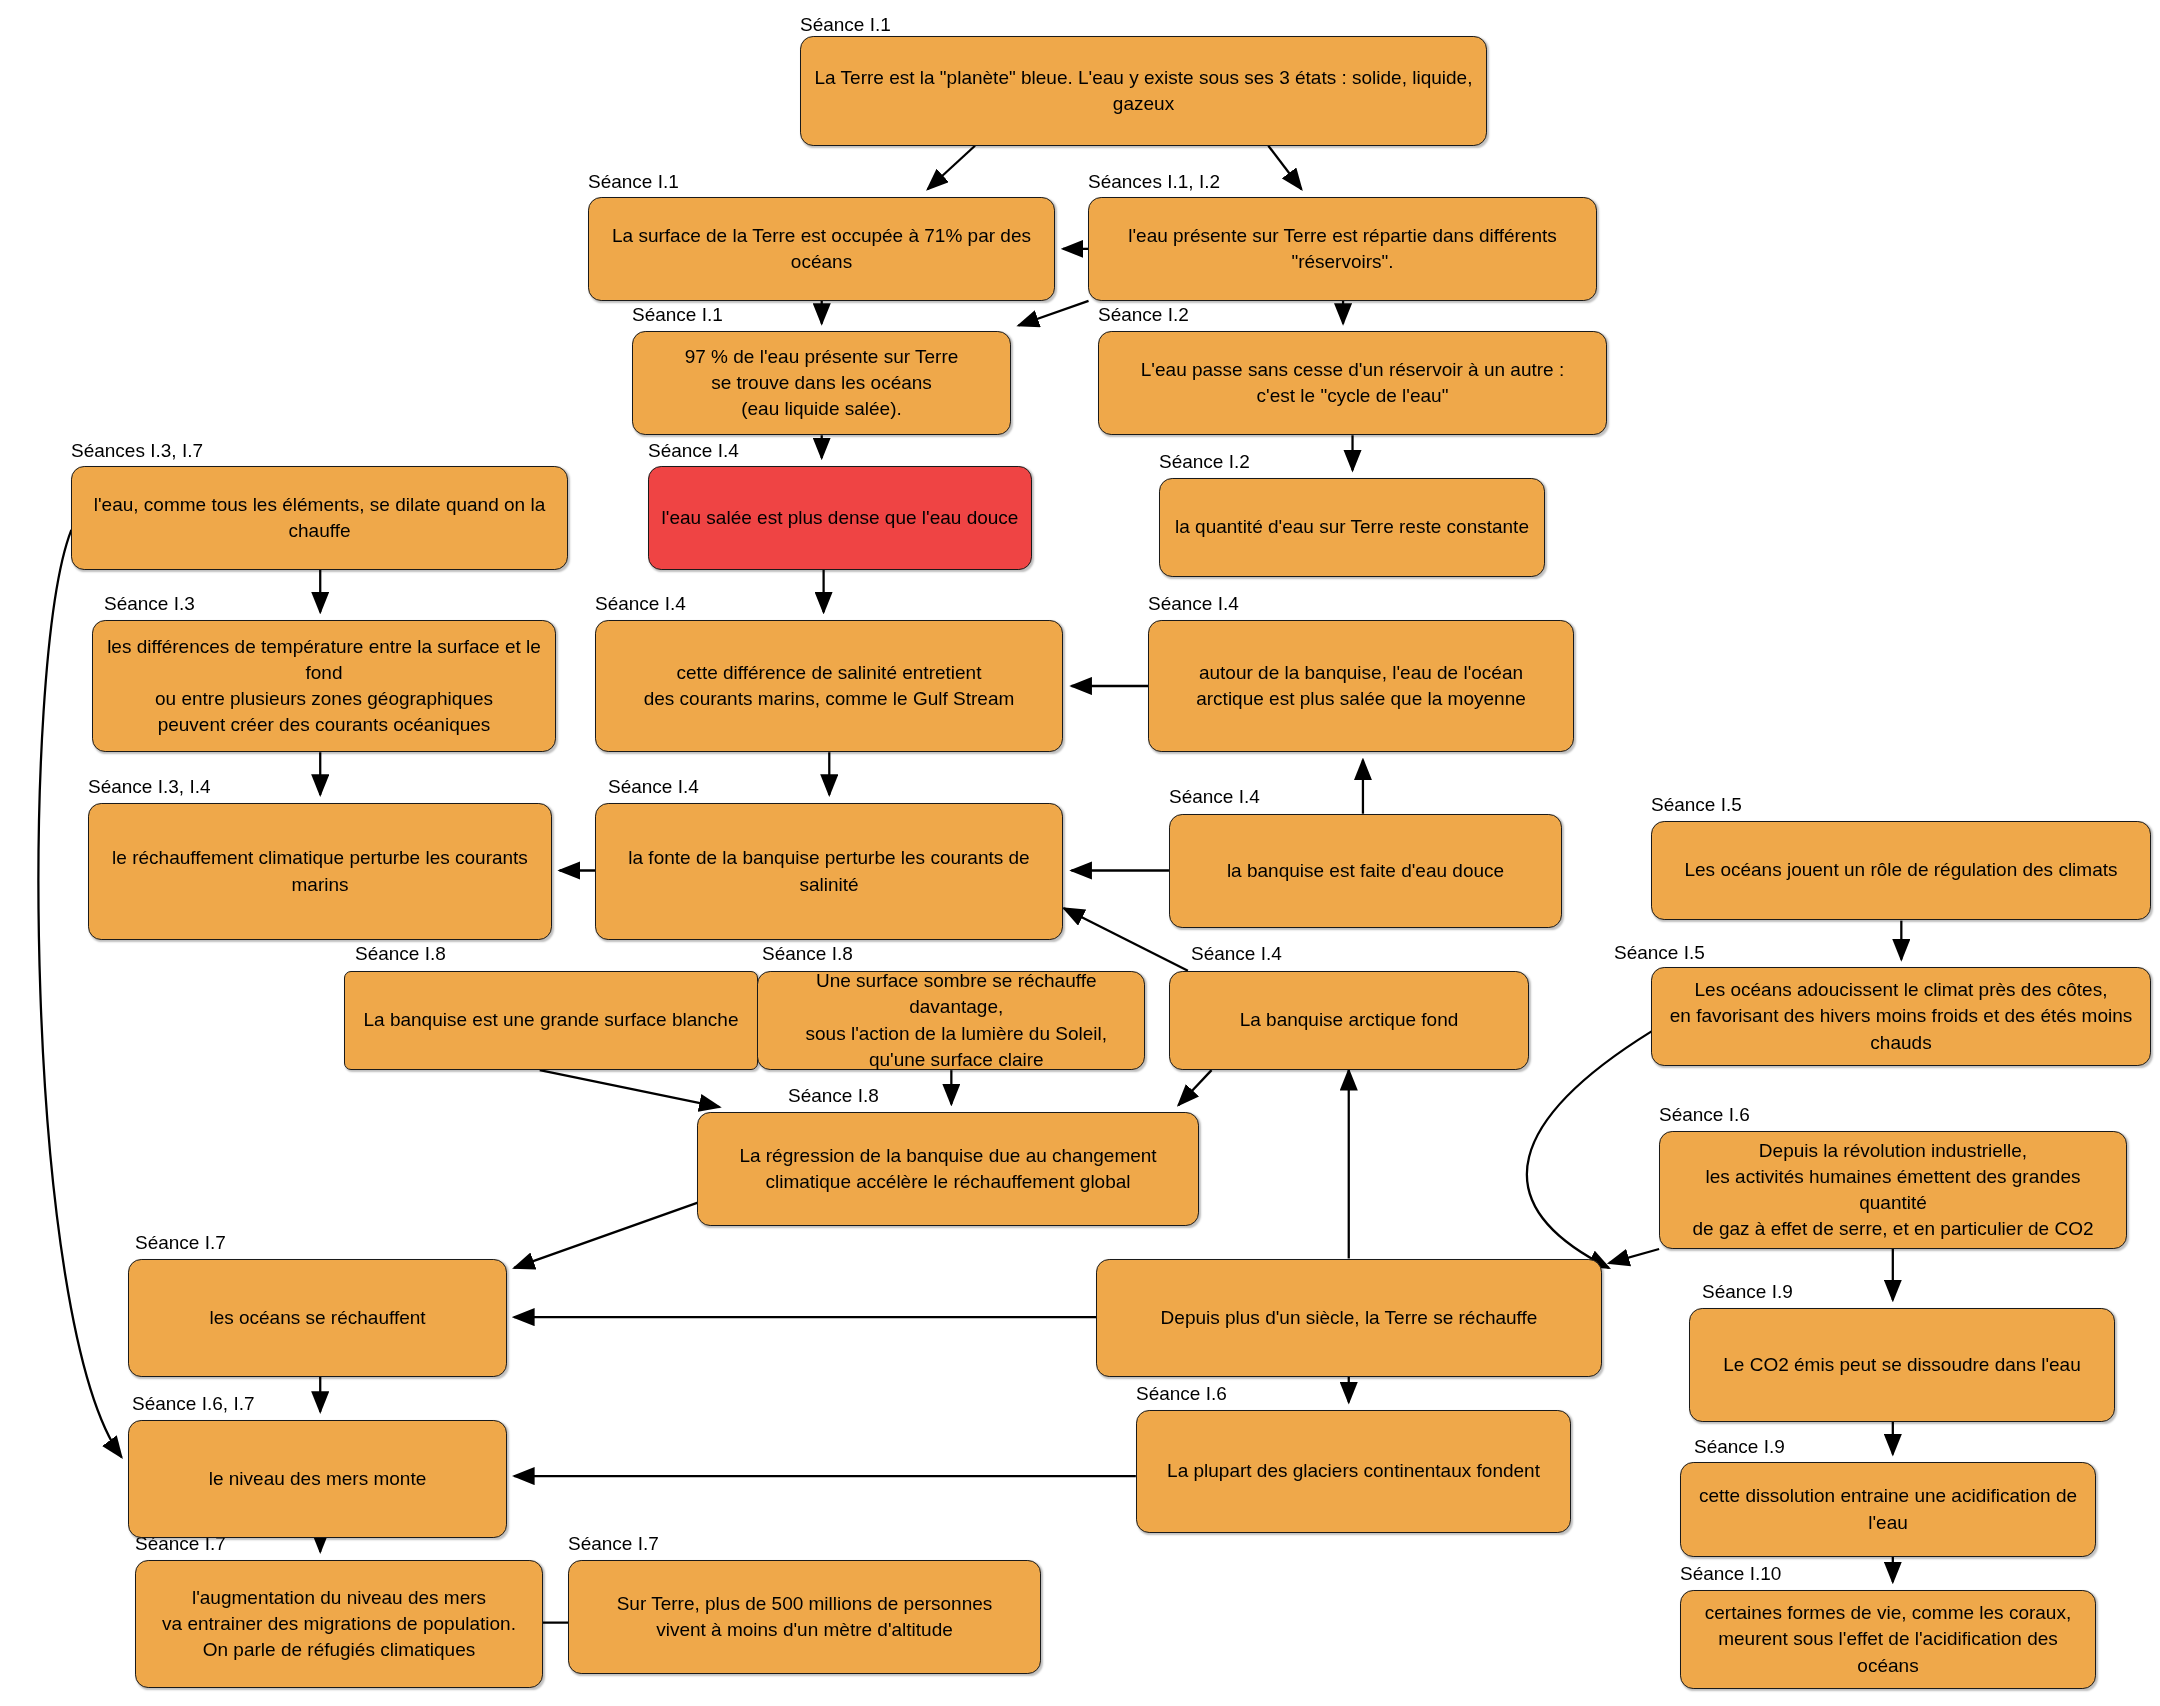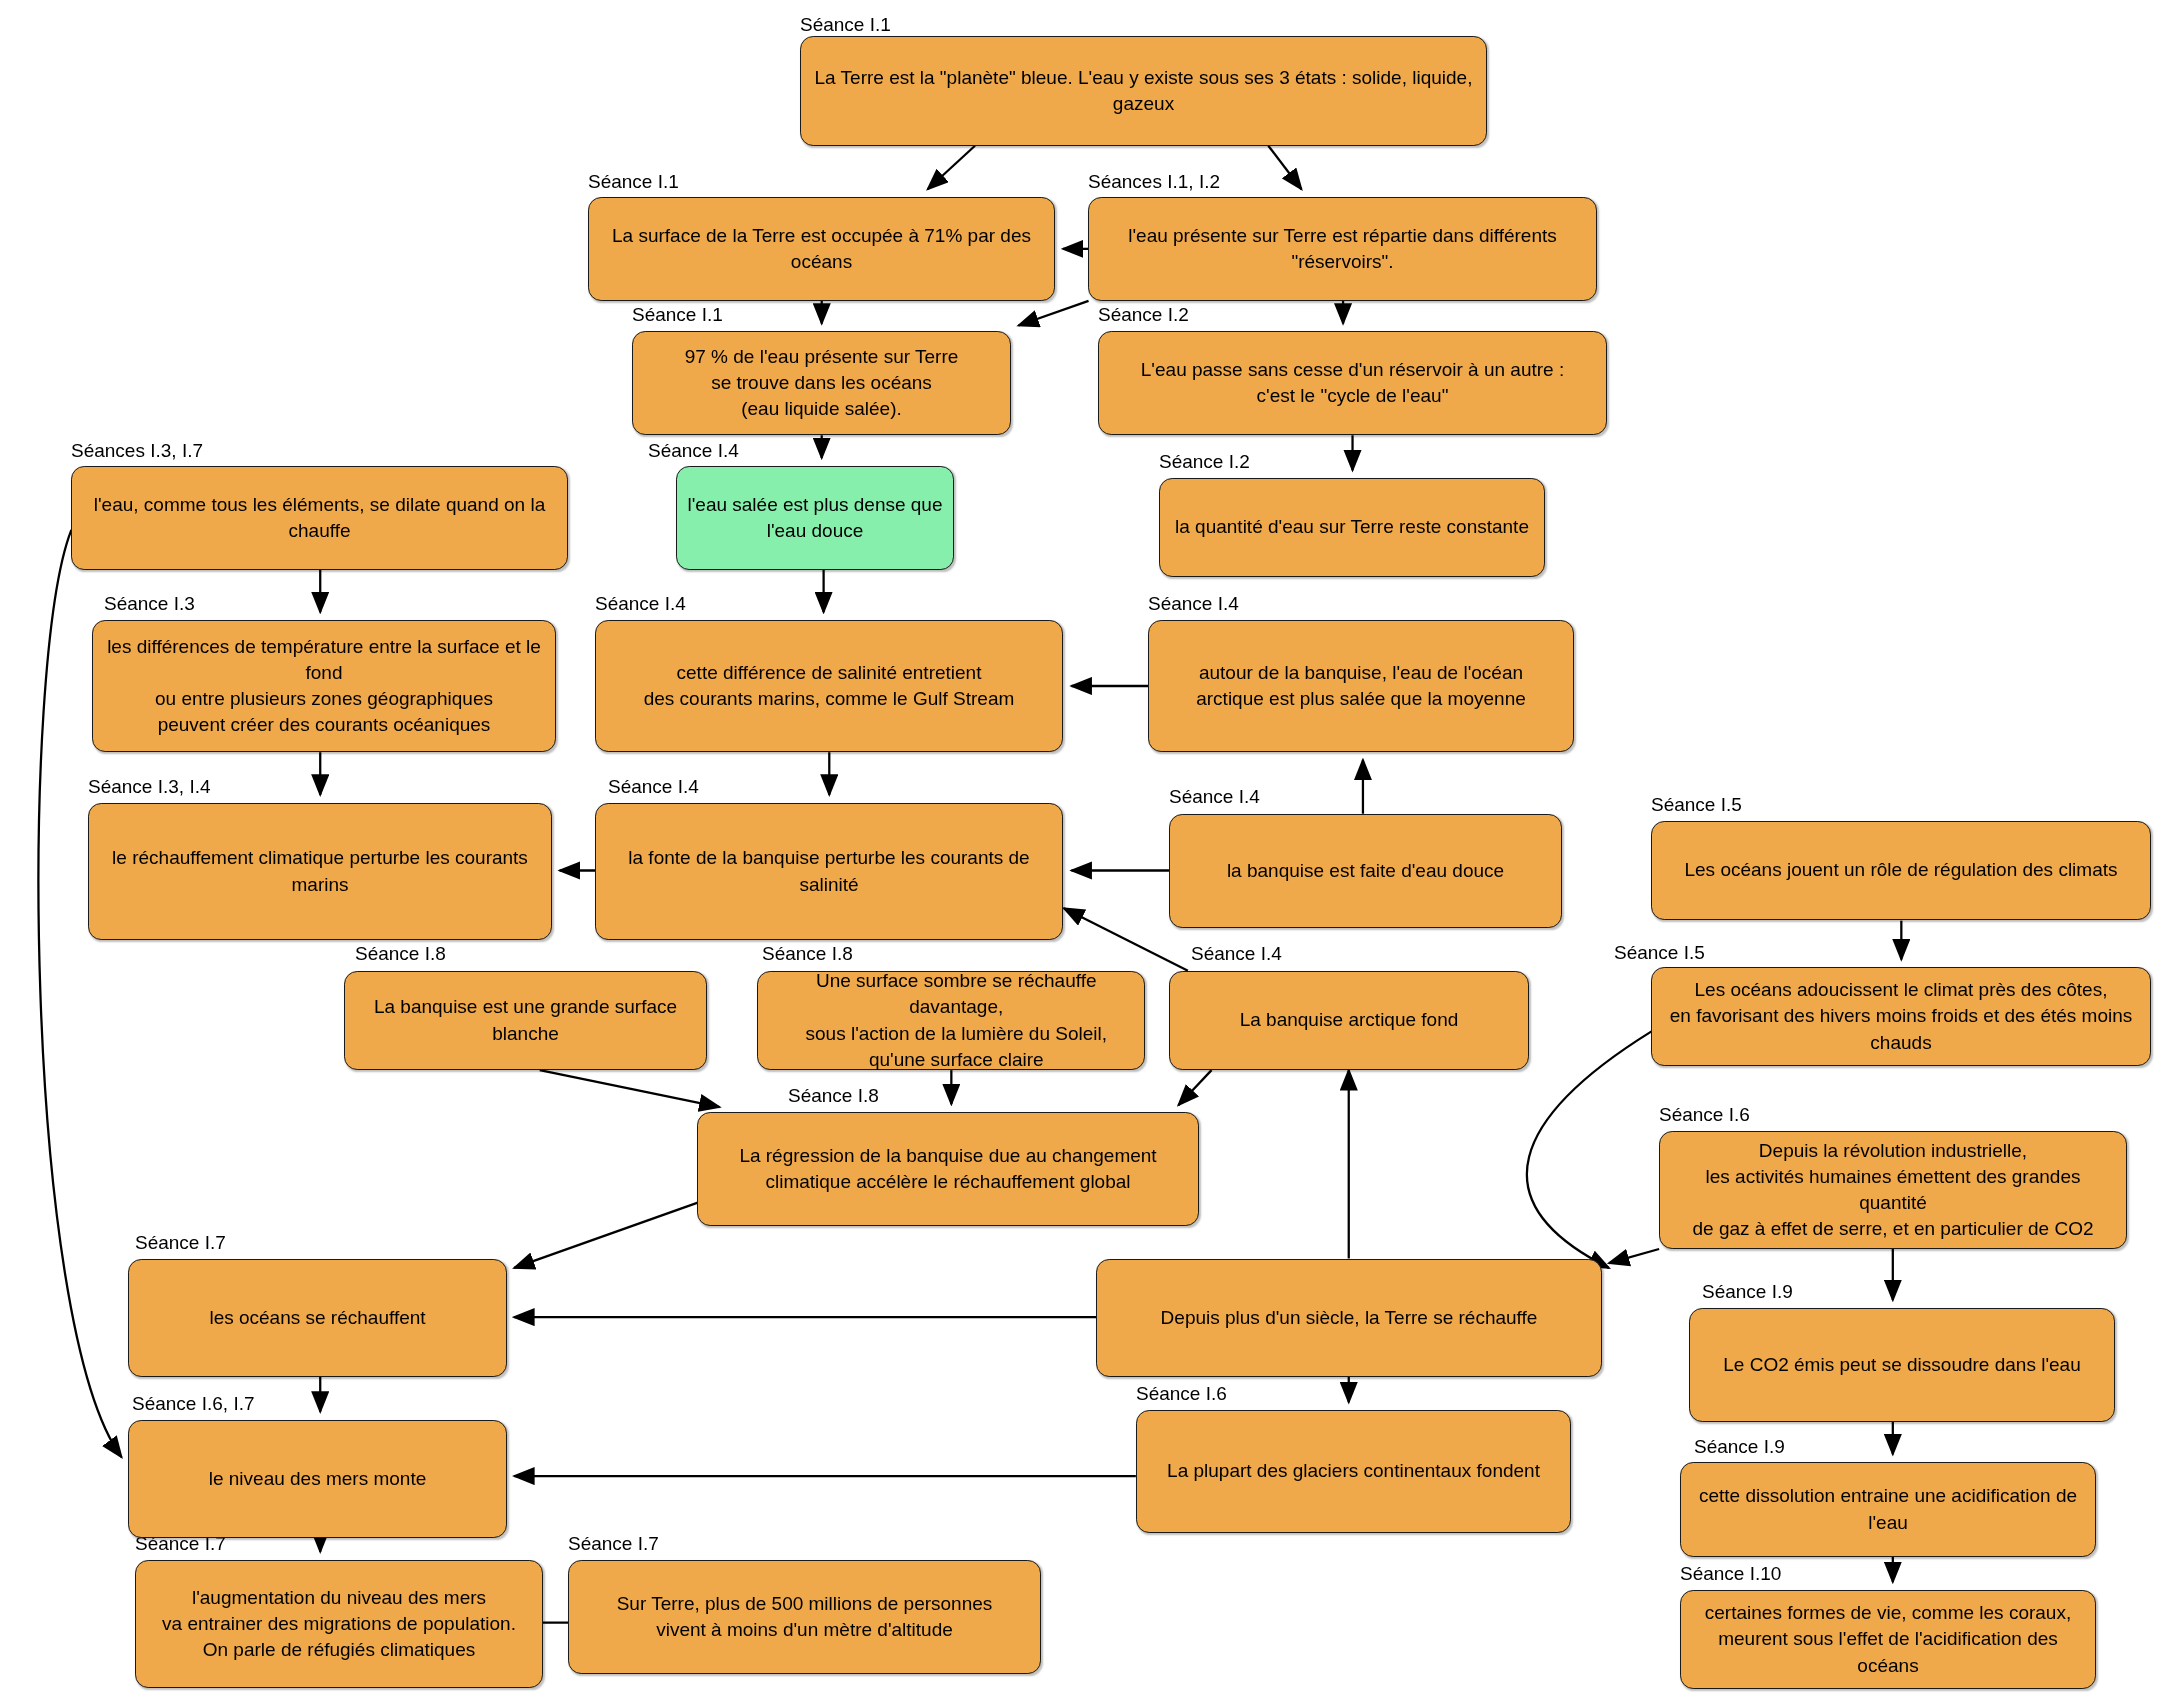--- a/index.html
+++ b/index.html
@@ -153,21 +153,21 @@
       <div class="node" id="n5" style="left: 1098px; top: 331px; width: 509px; height: 104px; background: rgb(239, 168, 74); border-color: rgb(26, 26, 26);">
         <span class="node-text">L'eau passe sans cesse d'un réservoir à un autre :
 c'est le "cycle de l'eau"</span>
       </div>
       <div class="node" id="n6" style="left: 1159px; top: 478px; width: 386px; height: 99px; background: rgb(239, 168, 74); border-color: rgb(26, 26, 26);">
         <span class="node-text">la quantité d'eau sur Terre reste constante</span>
       </div>
       <div class="node" id="n7" style="left: 71px; top: 466px; width: 497px; height: 104px; background: rgb(239, 168, 74); border-color: rgb(26, 26, 26);">
         <span class="node-text">l'eau, comme tous les éléments, se dilate quand on la chauffe</span>
       </div>
-      <div class="node" id="n8" style="left: 648px; top: 466px; width: 278px; height: 104px; background: #86efac; border-color: rgb(26, 26, 26); margin-left: 28px;">
+      <div class="node" id="n8" style="left: 648px; top: 466px; width: 384px; height: 104px; background: #ef4444; border-color: rgb(26, 26, 26);">
         <span class="node-text">l'eau salée est plus dense que l'eau douce</span>
       </div>
       <div class="node" id="n9" style="left: 92px; top: 620px; width: 464px; height: 132px; background: rgb(239, 168, 74); border-color: rgb(26, 26, 26);">
         <span class="node-text">les différences de température entre la surface et le fond
 ou entre plusieurs zones géographiques
 peuvent créer des courants océaniques</span>
       </div>
       <div class="node" id="n10" style="left: 595px; top: 620px; width: 468px; height: 132px; background: rgb(239, 168, 74); border-color: rgb(26, 26, 26);">
         <span class="node-text">cette différence de salinité entretient
 des courants marins, comme le Gulf Stream</span>
@@ -181,21 +181,21 @@
       </div>
       <div class="node" id="n13" style="left: 595px; top: 803px; width: 468px; height: 137px; background: rgb(239, 168, 74); border-color: rgb(26, 26, 26);">
         <span class="node-text">la fonte de la banquise perturbe les courants de salinité</span>
       </div>
       <div class="node" id="n14" style="left: 1169px; top: 814px; width: 393px; height: 114px; background: rgb(239, 168, 74); border-color: rgb(26, 26, 26);">
         <span class="node-text">la banquise est faite d'eau douce</span>
       </div>
       <div class="node" id="n15" style="left: 1651px; top: 821px; width: 500px; height: 99px; background: rgb(239, 168, 74); border-color: rgb(26, 26, 26);">
         <span class="node-text">Les océans jouent un rôle de régulation des climats</span>
       </div>
-      <div class="node" id="n16" style="left: 344px; top: 971px; width: 363px; height: 99px; background: rgb(239, 168, 74); border-color: rgb(26, 26, 26);">
+      <div class="node" id="n16" style="left: 344px; top: 971px; width: 414px; height: 99px; background: rgb(239, 168, 74); border-color: rgb(26, 26, 26); border-radius: 7px;">
         <span class="node-text">La banquise est une grande surface blanche</span>
       </div>
       <div class="node" id="n17" style="left: 757px; top: 971px; width: 388px; height: 99px; background: rgb(239, 168, 74); border-color: rgb(26, 26, 26); padding-left: 20px;">
         <span class="node-text">Une surface sombre se réchauffe davantage,
 sous l'action de la lumière du Soleil,
 qu'une surface claire</span>
       </div>
       <div class="node" id="n18" style="left: 1169px; top: 971px; width: 360px; height: 99px; background: rgb(239, 168, 74); border-color: rgb(26, 26, 26);">
         <span class="node-text">La banquise arctique fond</span>
       </div>

